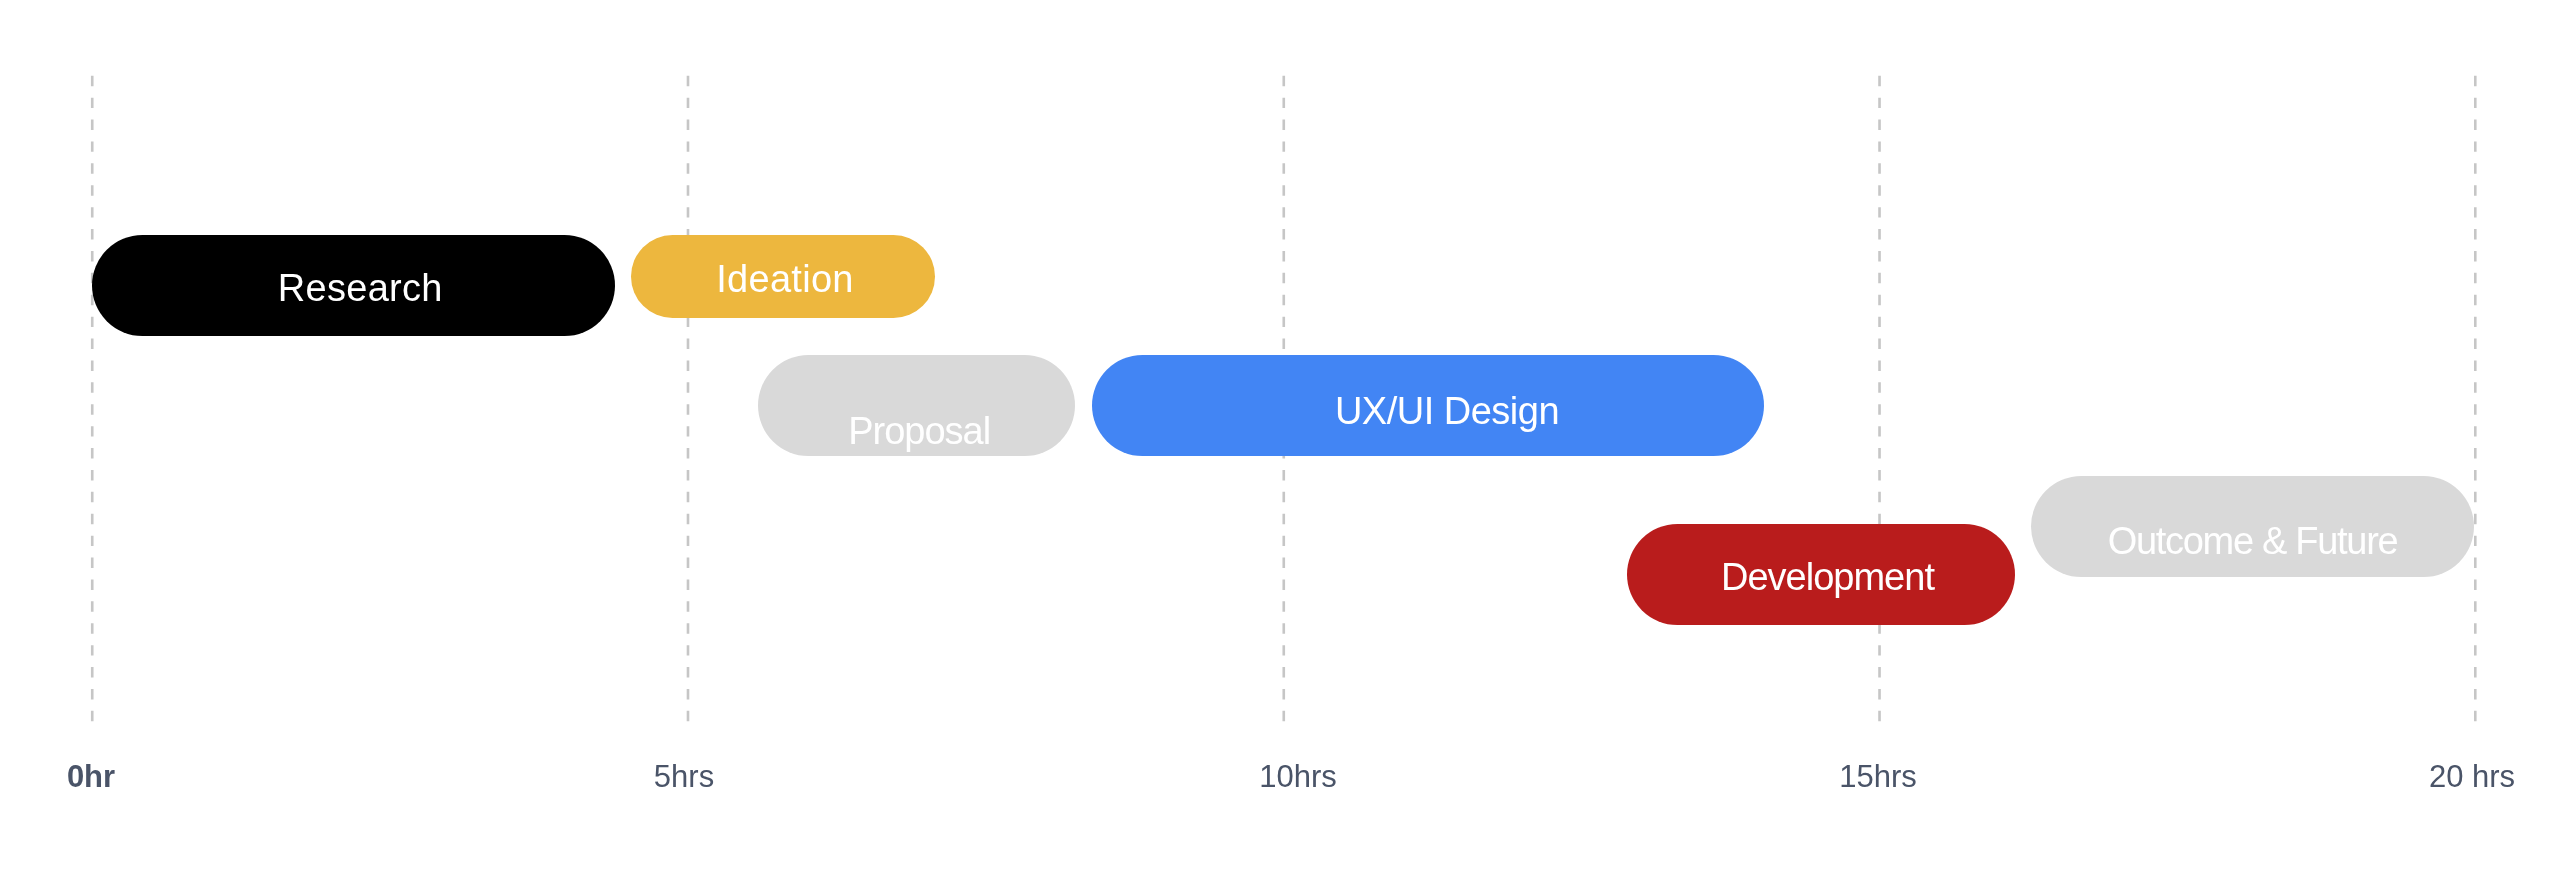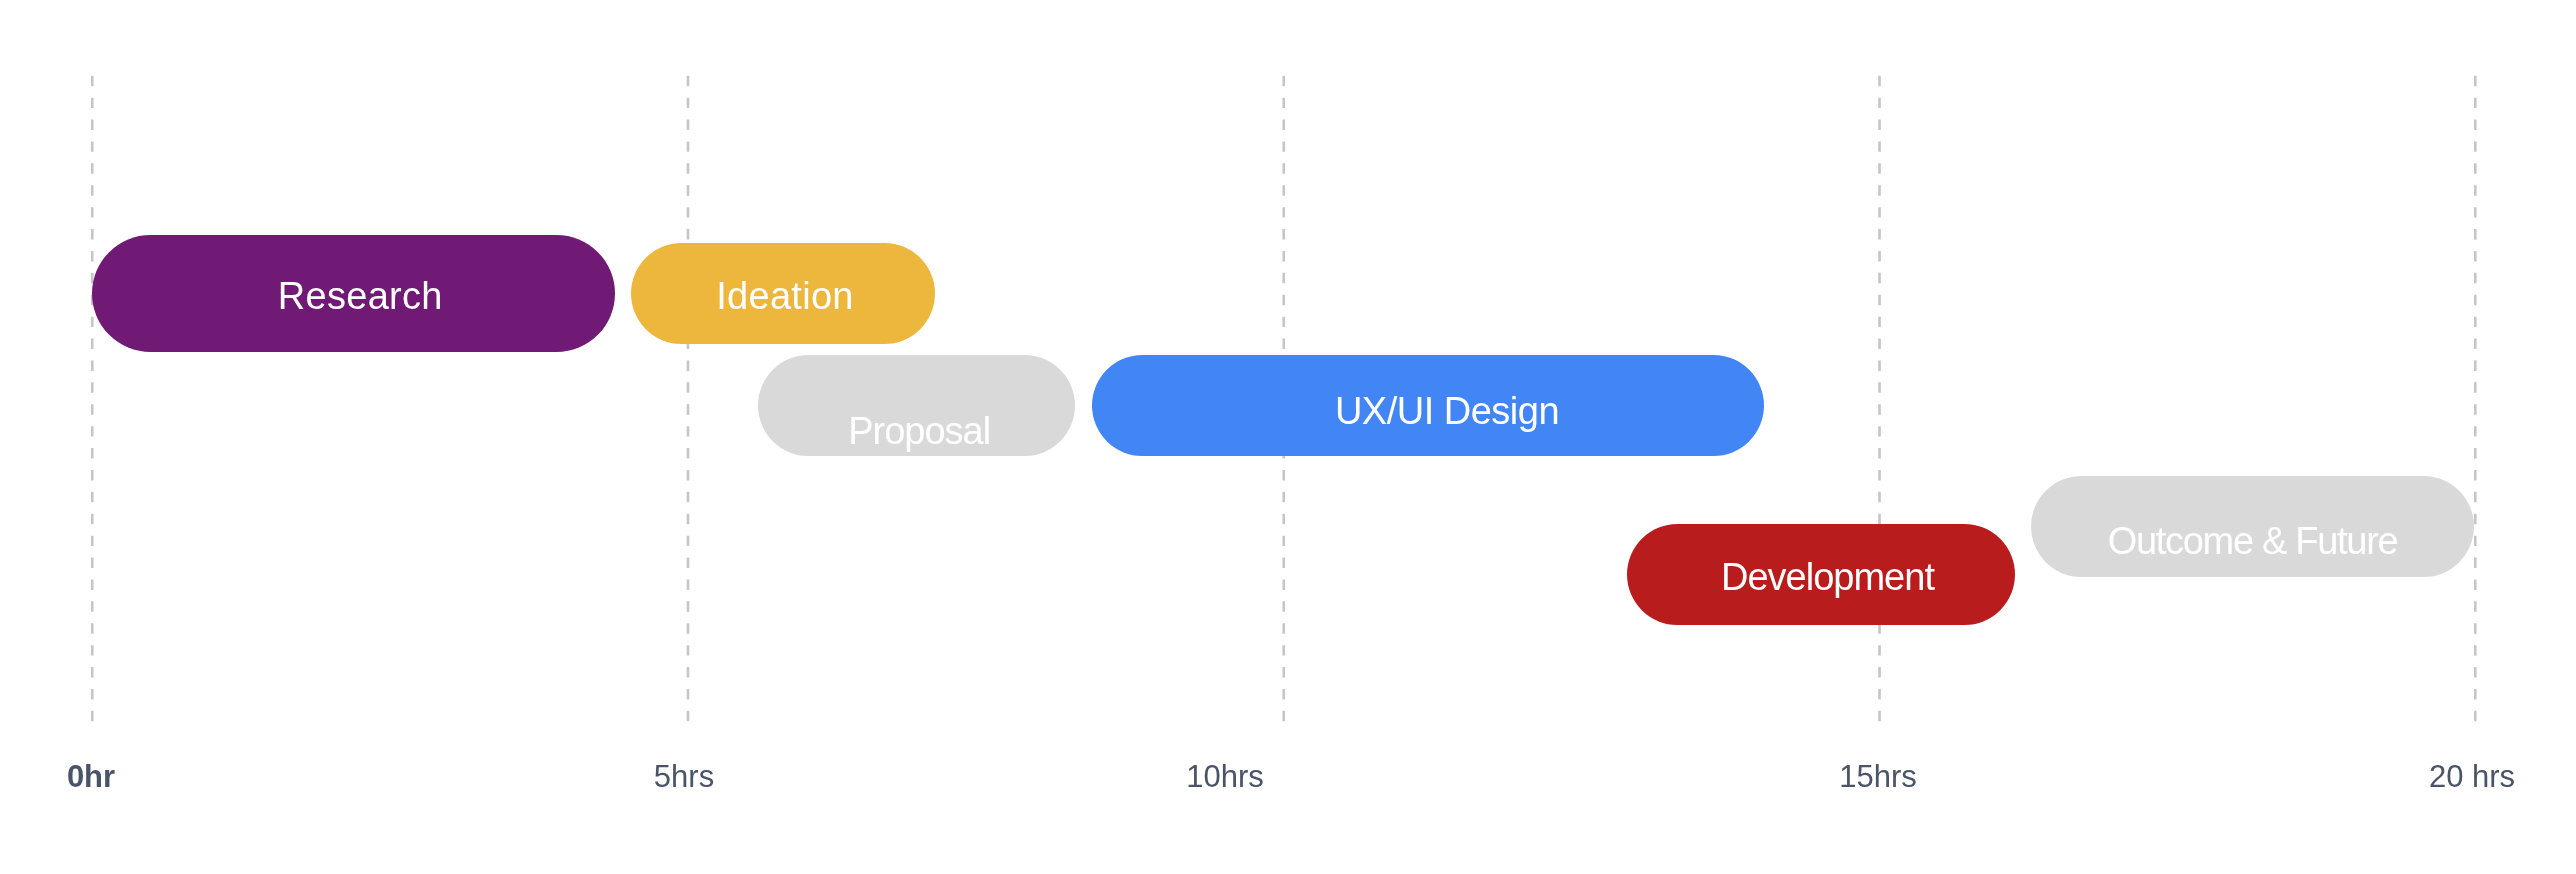--- a/index.html
+++ b/index.html
@@ -52,39 +52,39 @@
 <div class="stage">
 
   <svg class="gridlines" viewBox="0 0 3952 1342" width="2576" height="875">
     <line x1="141.5" x2="141.5" y1="116" y2="1112" stroke="#c6c6c6" stroke-width="4" stroke-dasharray="16 17.6"></line>
     <line x1="1055.5" x2="1055.5" y1="116" y2="1112" stroke="#c6c6c6" stroke-width="4" stroke-dasharray="16 17.6"></line>
     <line x1="1969.5" x2="1969.5" y1="116" y2="1112" stroke="#c6c6c6" stroke-width="4" stroke-dasharray="16 17.6"></line>
     <line x1="2883.5" x2="2883.5" y1="116" y2="1112" stroke="#c6c6c6" stroke-width="4" stroke-dasharray="16 17.6"></line>
     <line x1="3797.5" x2="3797.5" y1="116" y2="1112" stroke="#c6c6c6" stroke-width="4" stroke-dasharray="16 17.6"></line>
   </svg>
 
-  <div class="pill" style="left: 92px; top: 235px; width: 523px; height: 117px; background: #701a75;">
+  <div class="pill" style="left: 92px; top: 235px; width: 523px; height: 101px; background: #000000;">
     <span class="pill-label" style="color: rgb(255, 255, 255); letter-spacing: 0.3px; transform: translate(6.8px, 2px);">Research</span>
   </div>
-  <div class="pill" style="left: 631px; top: 243px; width: 304px; height: 101px; background: rgb(237, 183, 62);">
+  <div class="pill" style="left: 631px; top: 235px; width: 304px; height: 83px; background: rgb(237, 183, 62);">
     <span class="pill-label" style="color: rgb(255, 255, 255); letter-spacing: 0.3px; transform: translate(2px, 2px);">Ideation</span>
   </div>
   <div class="pill" style="left: 758px; top: 355px; width: 317px; height: 101px; background: rgb(217, 217, 217);">
     <span class="pill-label" style="color: rgb(255, 255, 255); letter-spacing: -1px; transform: translate(2.7px, 2px); margin-top: 47px;">Proposal</span>
   </div>
   <div class="pill" style="left: 1092px; top: 355px; width: 672px; height: 101px; background: rgb(66, 133, 244);">
     <span class="pill-label" style="color: rgb(255, 255, 255); letter-spacing: -0.5px; transform: translate(19px, 2px); margin-top: 7px;">UX/UI Design</span>
   </div>
   <div class="pill" style="left: 1627px; top: 476px; width: 388px; height: 101px; background: #b91c1c; margin-top: 48px;">
     <span class="pill-label" style="color: rgb(255, 255, 255); letter-spacing: -1px; transform: translate(6.5px, 2px);">Development</span>
   </div>
   <div class="pill" style="left: 2031px; top: 476px; width: 443px; height: 101px; background: rgb(217, 217, 217);">
     <span class="pill-label" style="color: rgb(255, 255, 255); letter-spacing: -1.3px; transform: translate(0px, 2px); margin-top: 24px;">Outcome &amp; Future</span>
   </div>
 
   <div class="tick-label" style="left: 91px; top: 761px; color: rgb(74, 84, 104); font-weight: bold;">0hr</div>
   <div class="tick-label" style="left: 684px; top: 761px; color: rgb(74, 84, 104);">5hrs</div>
-  <div class="tick-label" style="left: 1225px; top: 761px; color: rgb(74, 84, 104);">10hrs</div>
+  <div class="tick-label" style="left: 1298px; top: 761px; color: rgb(74, 84, 104);">10hrs</div>
   <div class="tick-label" style="left: 1878px; top: 761px; color: rgb(74, 84, 104);">15hrs</div>
   <div class="tick-label" style="left: 2472px; top: 761px; color: rgb(74, 84, 104);">20 hrs</div>
 
 </div>
 
 
 </body></html>

